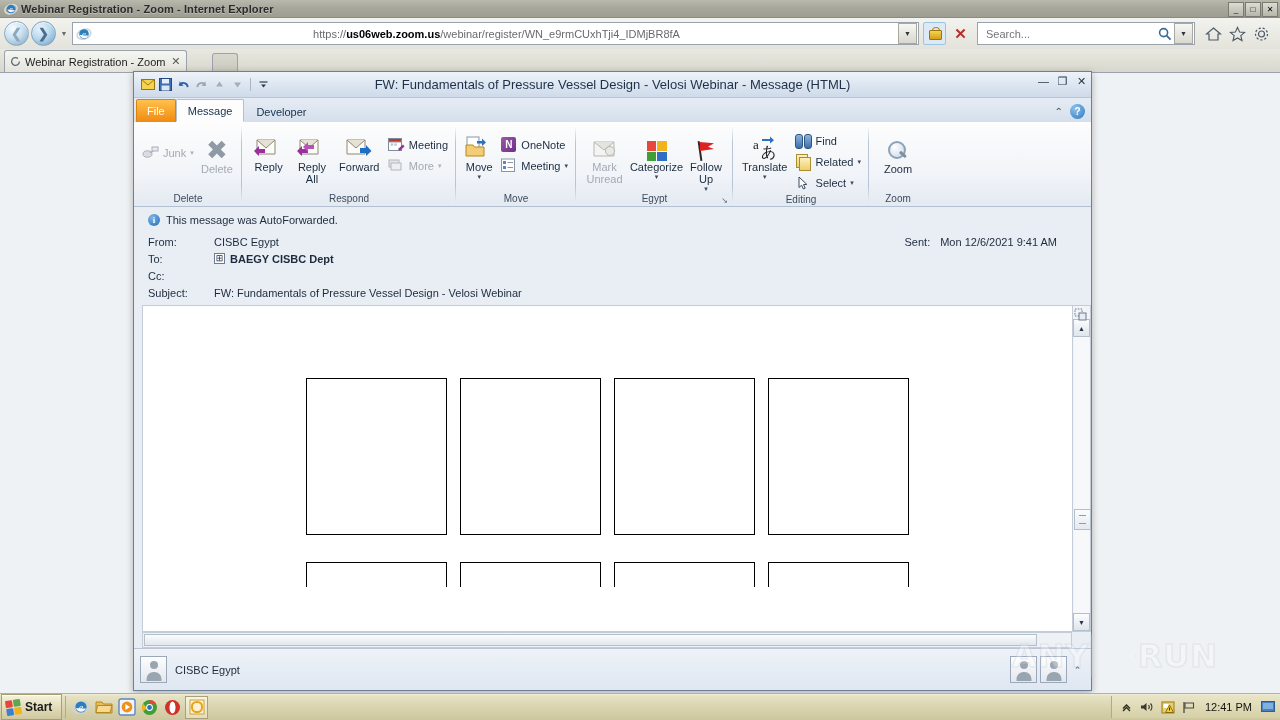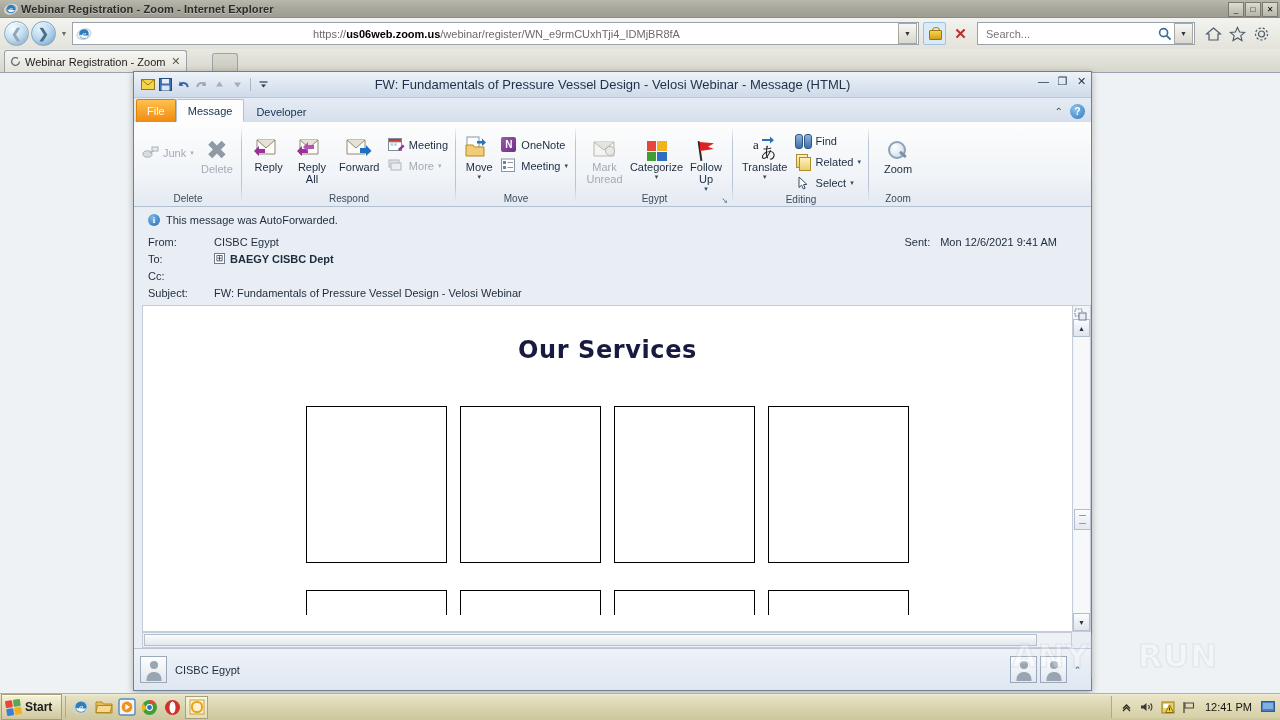--- a/index.html
+++ b/index.html
@@ -651,21 +651,20 @@
       </div>
       <div class="sent-line">
         <span>Sent:</span>
         <span>Mon 12/6/2021 9:41 AM</span>
       </div>
     </div>
 
     <div class="msg-area">
       <div class="msg-white">
         <div class="msg-inner">
-          <div class="svc-title">Our Services</div>
           <div class="boxrow">
             <div class="imgbox"></div>
             <div class="imgbox"></div>
             <div class="imgbox"></div>
             <div class="imgbox"></div>
           </div>
           <div class="boxrow boxrow2">
             <div class="imgbox2"></div>
             <div class="imgbox2"></div>
             <div class="imgbox2"></div>

